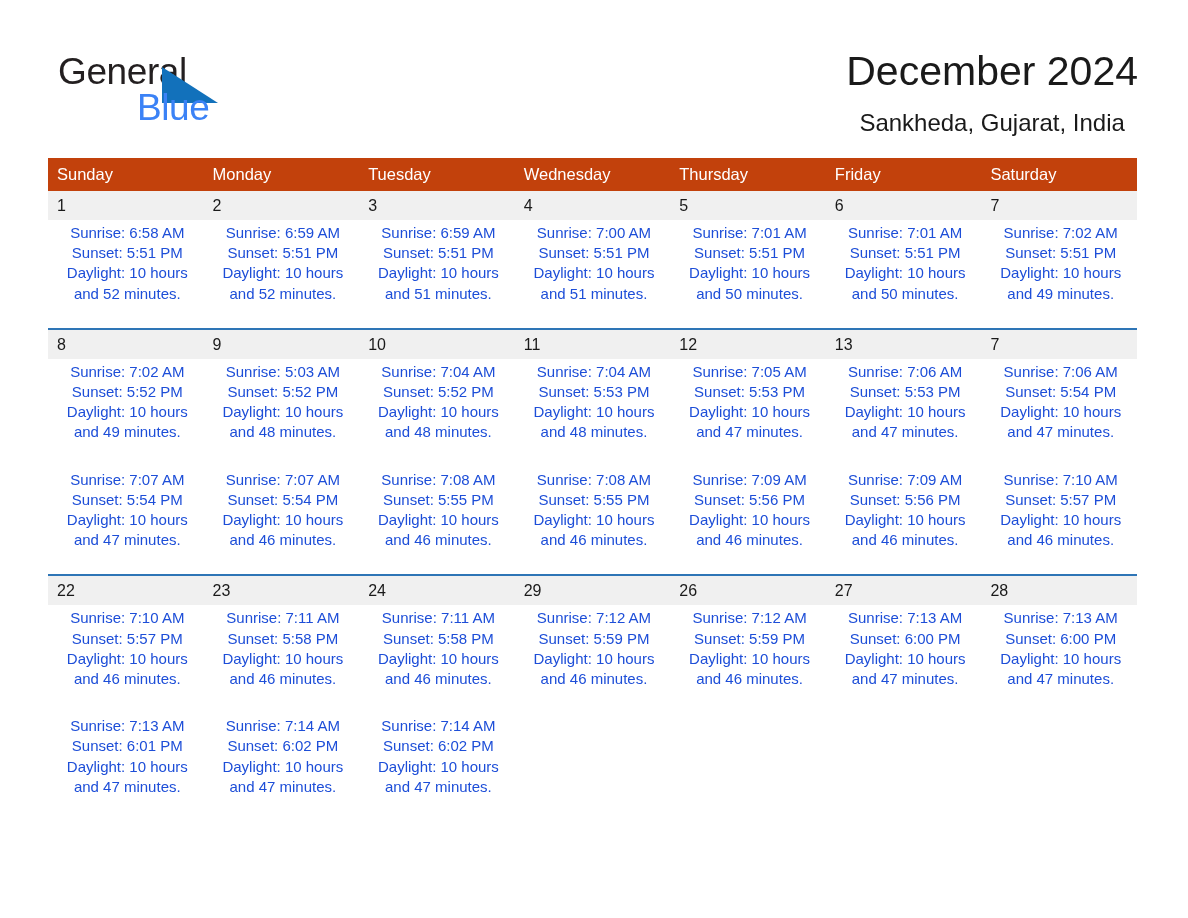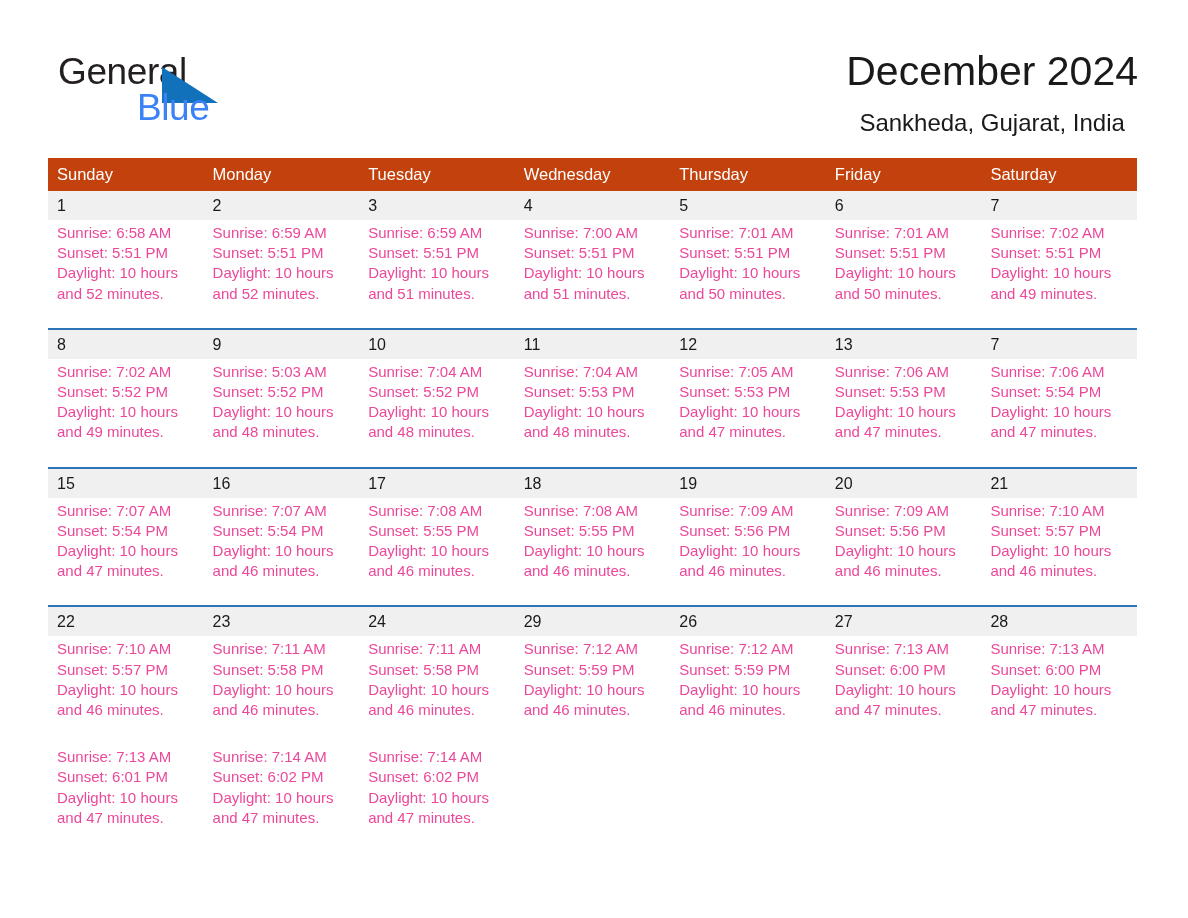--- a/index.html
+++ b/index.html
@@ -119,23 +119,24 @@
     padding: 5px 0 4px 9px;
     vertical-align: top;
   }
   .daynum-row.first-week td {
     border-top: none;
   }
   .info-row td {
     background: #ffffff;
     font-size: 15px;
     line-height: 20.2px;
-    color: #ec4899;
+    color: #1d4ed8;
     padding: 3px 6px 24px 9px;
     vertical-align: top;
+    text-align: center;
   }
   .info-row td.empty-cell {
     padding: 0;
   }
   .info-line {
     white-space: nowrap;
   }
   .info-daylight {
     white-space: normal;
   }
@@ -275,29 +276,20 @@
             <div class="info-line">Sunset: 5:53 PM</div>
             <div class="info-daylight">Daylight: 10 hours and 47 minutes.</div>
           </td>
           <td>
             <div class="info-line">Sunrise: 7:06 AM</div>
             <div class="info-line">Sunset: 5:54 PM</div>
             <div class="info-daylight">Daylight: 10 hours and 47 minutes.</div>
           </td>
         </tr>
 
-        <tr class="daynum-row">
-          <td>15</td>
-          <td>16</td>
-          <td>17</td>
-          <td>18</td>
-          <td>19</td>
-          <td>20</td>
-          <td>21</td>
-        </tr>
         <tr class="info-row">
           <td>
             <div class="info-line">Sunrise: 7:07 AM</div>
             <div class="info-line">Sunset: 5:54 PM</div>
             <div class="info-daylight">Daylight: 10 hours and 47 minutes.</div>
           </td>
           <td>
             <div class="info-line">Sunrise: 7:07 AM</div>
             <div class="info-line">Sunset: 5:54 PM</div>
             <div class="info-daylight">Daylight: 10 hours and 46 minutes.</div>

